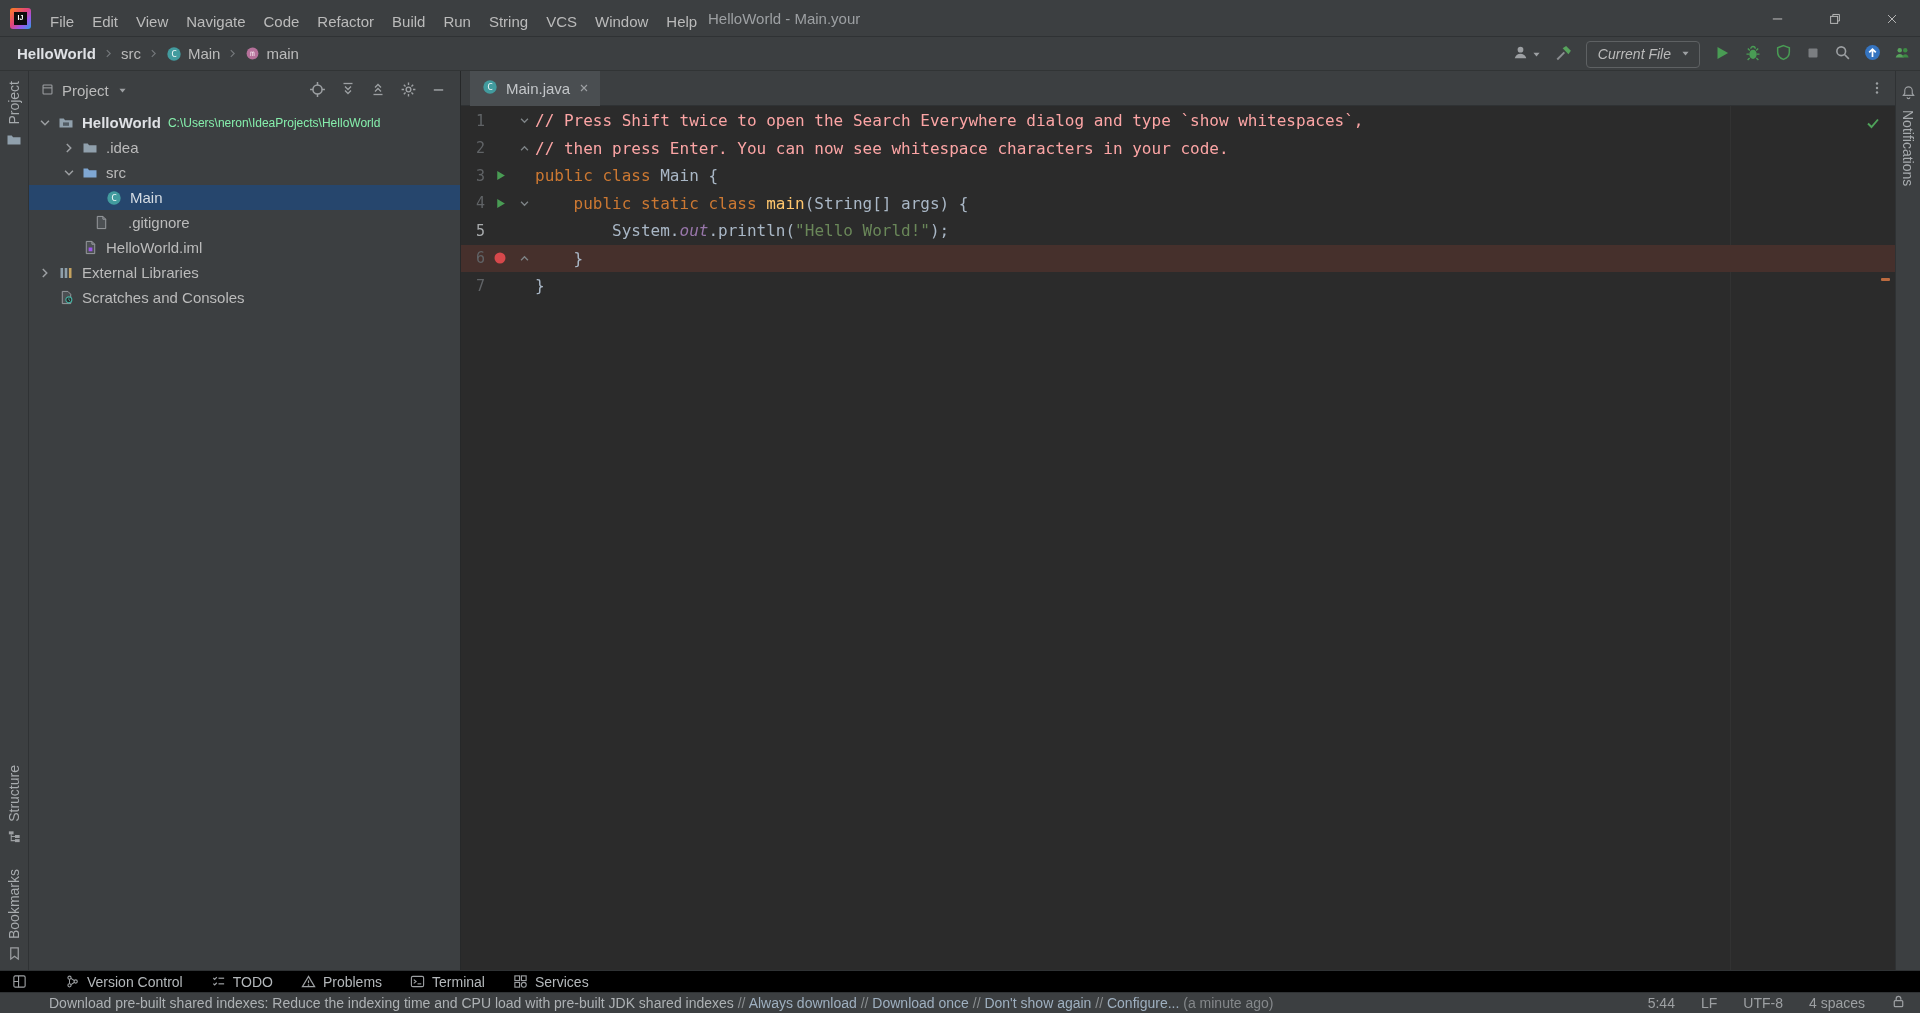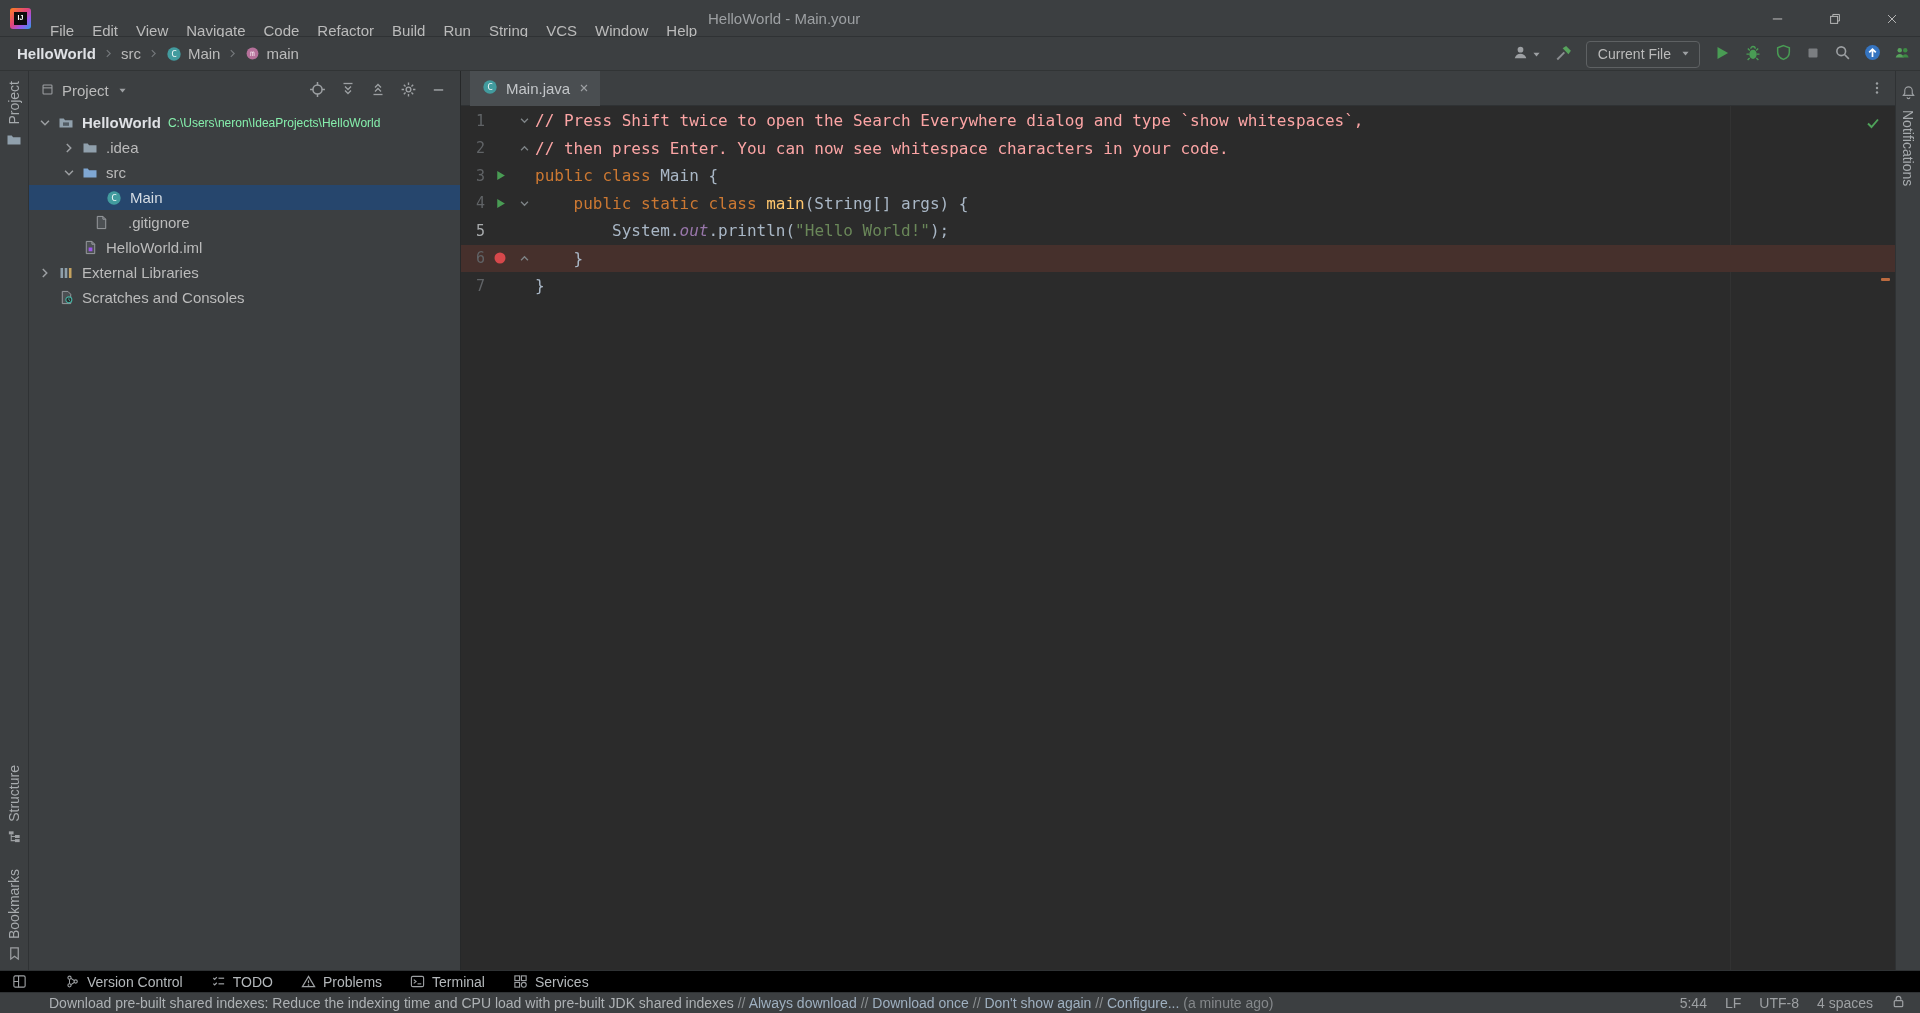--- a/index.html
+++ b/index.html
@@ -13,36 +13,36 @@
 
   
   .titlebar { position:absolute; left:0; top:0; width:1920px; height:37px; background:#3c3f41;
     display:flex; align-items:center; padding-left:10px; border-bottom:1px solid #2f3234; }
   .logo { width:21px; height:21px; border-radius:3px; margin-right:10px; flex:none; position:relative;
     background:linear-gradient(135deg,#fc801d 0%,#e0447c 45%,#9b57e8 70%,#2b9fe8 100%); }
   .logo::after { content:""; position:absolute; left:4px; top:4px; right:4px; bottom:4px; background:#0c0c0c; }
   .logo i { position:absolute; z-index:2; left:0; right:0; top:6px; text-align:center; color:#fff;
     font-size:7px; font-style:normal; font-weight:bold; }
   .menubar { display:flex; height:37px; align-items:center; }
-  .menu-item { padding:12px 9px; height:37px; line-height:37px; color:#bbbbbb; font-size:15px; }
+  .menu-item { padding:3px 9px; height:37px; line-height:37px; color:#bbbbbb; font-size:15px; }
   .win-title { position:absolute; left:708px; top:0; height:37px; line-height:37px; color:#9da0a3; font-size:15px; }
   .win-controls { position:absolute; right:0; top:0; height:37px; display:flex; }
   .win-btn { width:57px; height:37px; display:flex; align-items:center; justify-content:center; }
 
   
   .navbar { position:absolute; left:0; top:37px; width:1920px; height:34px; background:#3c3f41;
     display:flex; align-items:center; padding-left:17px; border-bottom:1px solid #313435; }
   .breadcrumbs { display:flex; align-items:center; }
   .crumb { display:flex; align-items:center; gap:6px; font-size:15px; color:#bbbbbb; }
   .crumb.bold .crumb-label { font-weight:bold; color:#dfe1e5; }
   .crumb-sep { margin:0 7px; display:inline-flex; }
   .nav-actions { position:absolute; right:9px; top:0; height:34px; display:flex; align-items:center; gap:13px; }
   .icon-btn { display:inline-flex; align-items:center; gap:2px; }
   .run-config { display:flex; align-items:center; gap:9px; height:27px; padding:0 8px 0 11px;
-    border:1px solid #5e6163; border-radius:4px; color:#bbbbbb; font-size:14px; }
+    border:1px solid #5e6163; border-radius:4px; color:#bbbbbb; font-size:14px;font-style:italic; }
 
   
   .stripe-left { position:absolute; left:0; top:71px; width:29px; height:899px; background:#3c3f41; border-right:1px solid #2f3234; }
   .stripe-right { position:absolute; left:1895px; top:71px; width:25px; height:899px; background:#3c3f41; border-left:1px solid #2f3234; }
   .vbtn { position:absolute; left:0; width:100%; display:flex; flex-direction:column; align-items:center; gap:7px; }
   .vtext-left { writing-mode:vertical-rl; transform:rotate(180deg); font-size:14px; color:#a7abae; }
   .vtext-right { writing-mode:vertical-rl; font-size:14px; color:#a7abae; }
 
   
   .project-panel { position:absolute; left:29px; top:71px; width:432px; height:899px; background:#3c3f41;
@@ -88,21 +88,21 @@
   .tool-btn { display:flex; align-items:center; gap:7px; font-size:14px; color:#b4b8bb; padding:0 14px; height:100%; }
 
   
   .statusbar { position:absolute; left:0; top:992px; width:1920px; height:21px; background:#3c3f41;
     border-top:1px solid #2f3234; display:flex; align-items:center; font-size:14px; color:#adb1b4;
     padding:0 14px 0 49px; }
   .status-msg { white-space:nowrap; overflow:hidden; }
   .status-sep { color:#8a8d90; }
   .status-link { color:#9fb0c0; }
   .status-ts { color:#85888b; }
-  .status-right { margin-left:auto; display:flex; align-items:center; gap:18px; color:#9da0a3; flex:none; }
+  .status-right { margin-left:auto; display:flex; align-items:center; gap:26px; color:#9da0a3; flex:none; }
 </style>
 </head>
 <body>
 
 <div id="root">
 
   <div class="titlebar">
     <div class="logo">
         <i>IJ</i>
       </div>

